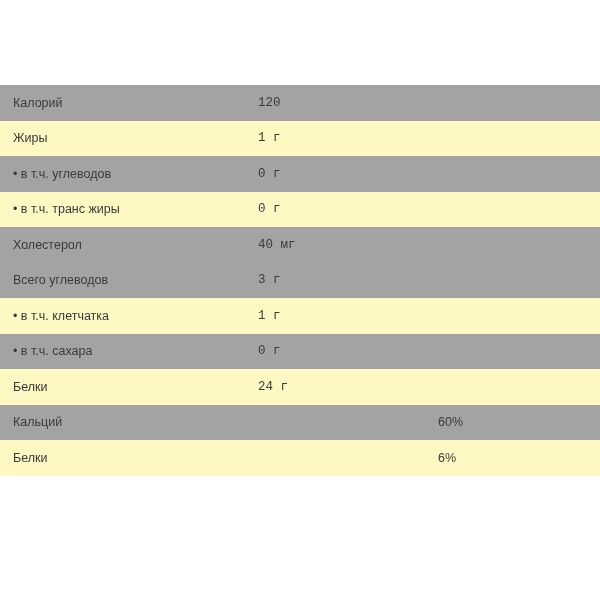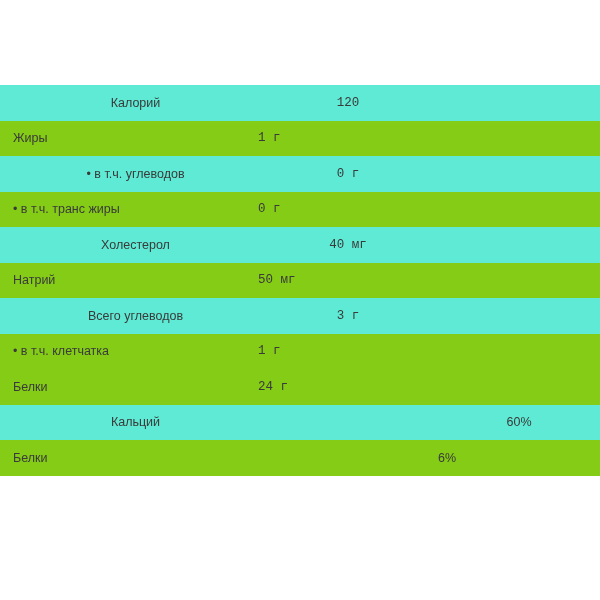--- a/index.html
+++ b/index.html
@@ -26,25 +26,24 @@
     top: 85px;
     left: 0;
     width: 600px;
     border-collapse: collapse;
     table-layout: fixed;
   }
   .nutrition-table tr {
     height: 35.5px;
   }
   .nutrition-table tr.odd {
-    background: #5eead4;
-    text-align: center;
+    background: #a3a3a3;
   }
   .nutrition-table tr.even {
-    background: #84cc16;
+    background: #fef9c3;
   }
   .nutrition-table td {
     padding: 0;
     font-size: 12.5px;
     color: #3a3a3a;
     vertical-align: middle;
     line-height: 1.3;
     font-weight: normal;
   }
   .col-label {
@@ -86,33 +85,33 @@
       <tr class="even">
         <td class="col-label indent">• в т.ч. транс жиры</td>
         <td class="col-amount">0 г</td>
         <td class="col-dv"></td>
       </tr>
       <tr class="odd">
         <td class="col-label">Холестерол</td>
         <td class="col-amount">40 мг</td>
         <td class="col-dv"></td>
       </tr>
-      <tr class="even">
-        <td class="col-label">Натрий</td>
-        <td class="col-amount">50 мг</td>
-        <td class="col-dv"></td>
-      </tr>
       <tr class="odd">
         <td class="col-label">Всего углеводов</td>
         <td class="col-amount">3 г</td>
         <td class="col-dv"></td>
       </tr>
       <tr class="even">
         <td class="col-label indent">• в т.ч. клетчатка</td>
         <td class="col-amount">1 г</td>
+        <td class="col-dv"></td>
+      </tr>
+      <tr class="odd">
+        <td class="col-label indent">• в т.ч. сахара</td>
+        <td class="col-amount">0 г</td>
         <td class="col-dv"></td>
       </tr>
       <tr class="even">
         <td class="col-label">Белки</td>
         <td class="col-amount">24 г</td>
         <td class="col-dv"></td>
       </tr>
       <tr class="odd">
         <td class="col-label">Кальций</td>
         <td class="col-amount"></td>

